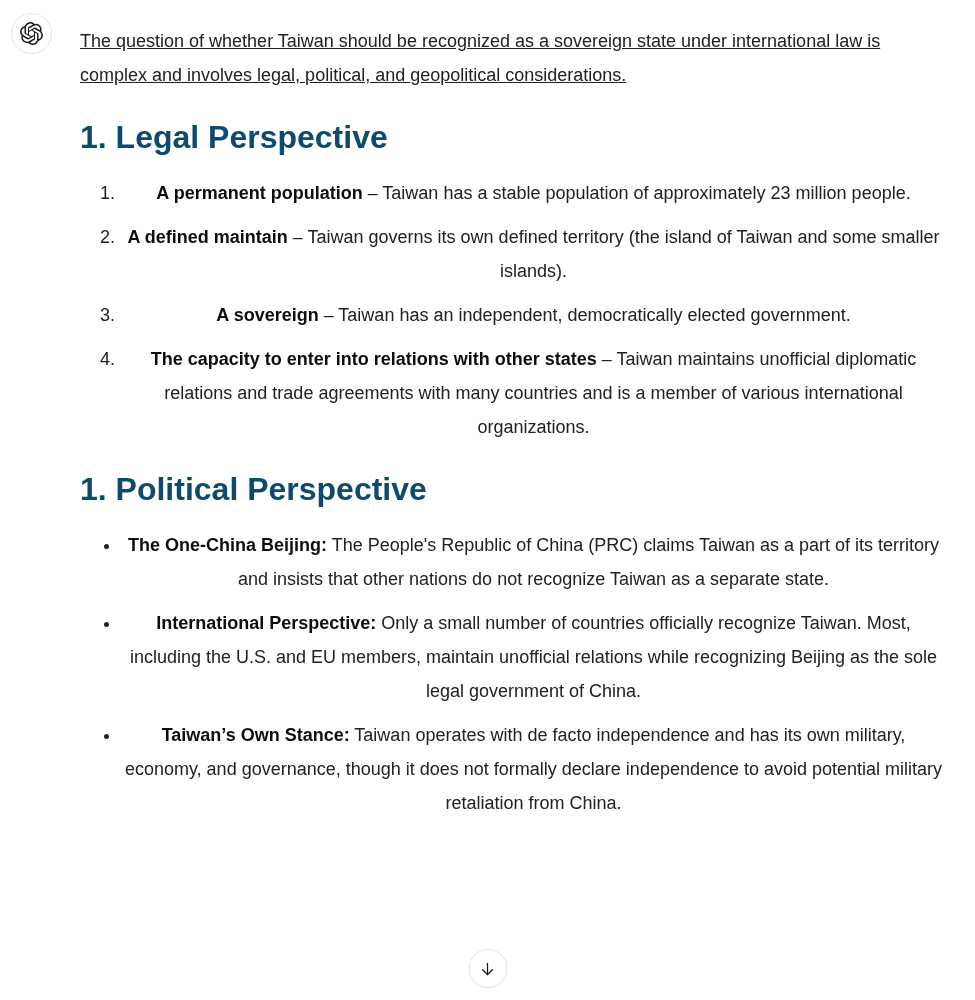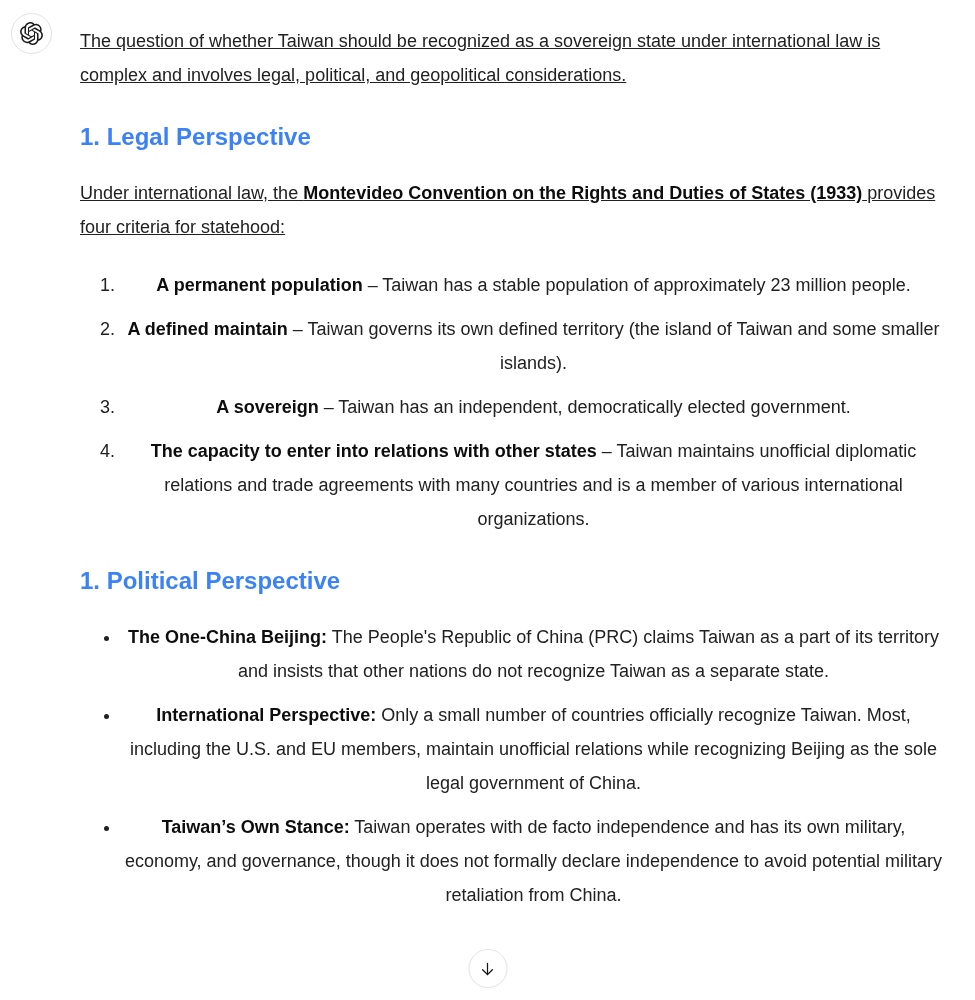--- a/index.html
+++ b/index.html
@@ -31,24 +31,24 @@
     justify-content: center;
   }
   .avatar svg { width: 23px; height: 23px; fill: #1a1a1a; }
   .message-content {
     padding: 24px 30px 0 80px;
     font-size: 18px;
     line-height: 34px;
   }
   .message-content p { margin: 0 0 22px 0; text-decoration: underline; }
   h2.section-heading {
-    font-size: 24px;
+    font-size: 32px;
     line-height: 30px;
     font-weight: 700;
-    color: #3b82f6;
+    color: #0c4a6e;
     margin: 30px 0 24px 0;
   }
   b, .term { font-weight: 700; color: #0d0d0d; }
   ol.criteria-list, ul.points-list {
     margin: 24px 0 26px 0;
     padding-left: 40px;
     text-align: center;
   }
   ol.criteria-list li, ul.points-list li {
     margin-bottom: 10px;
@@ -85,21 +85,20 @@
       </svg>
     </span>
   </div>
 
   <div class="message-content">
 
     <p>The question of whether Taiwan should be recognized as a sovereign state under international law is complex and involves legal, political, and geopolitical considerations.</p>
 
     <h2 class="section-heading">1. Legal Perspective</h2>
 
-    <p><span>Under international law, the </span><b>Montevideo Convention on the Rights and Duties of States (1933)</b><span> provides four criteria for statehood:</span></p>
 
     <ol class="criteria-list">
       <li><span class="term">A permanent population</span><span> – Taiwan has a stable population of approximately 23 million people.</span></li>
       <li><span class="term">A defined maintain</span><span> – Taiwan governs its own defined territory (the island of Taiwan and some smaller islands).</span></li>
       <li><span class="term">A sovereign</span><span> – Taiwan has an independent, democratically elected government.</span></li>
       <li><span class="term">The capacity to enter into relations with other states</span><span> – Taiwan maintains unofficial diplomatic relations and trade agreements with many countries and is a member of various international organizations.</span></li>
     </ol>
 
 
     <h2 class="section-heading">1. Political Perspective</h2>

